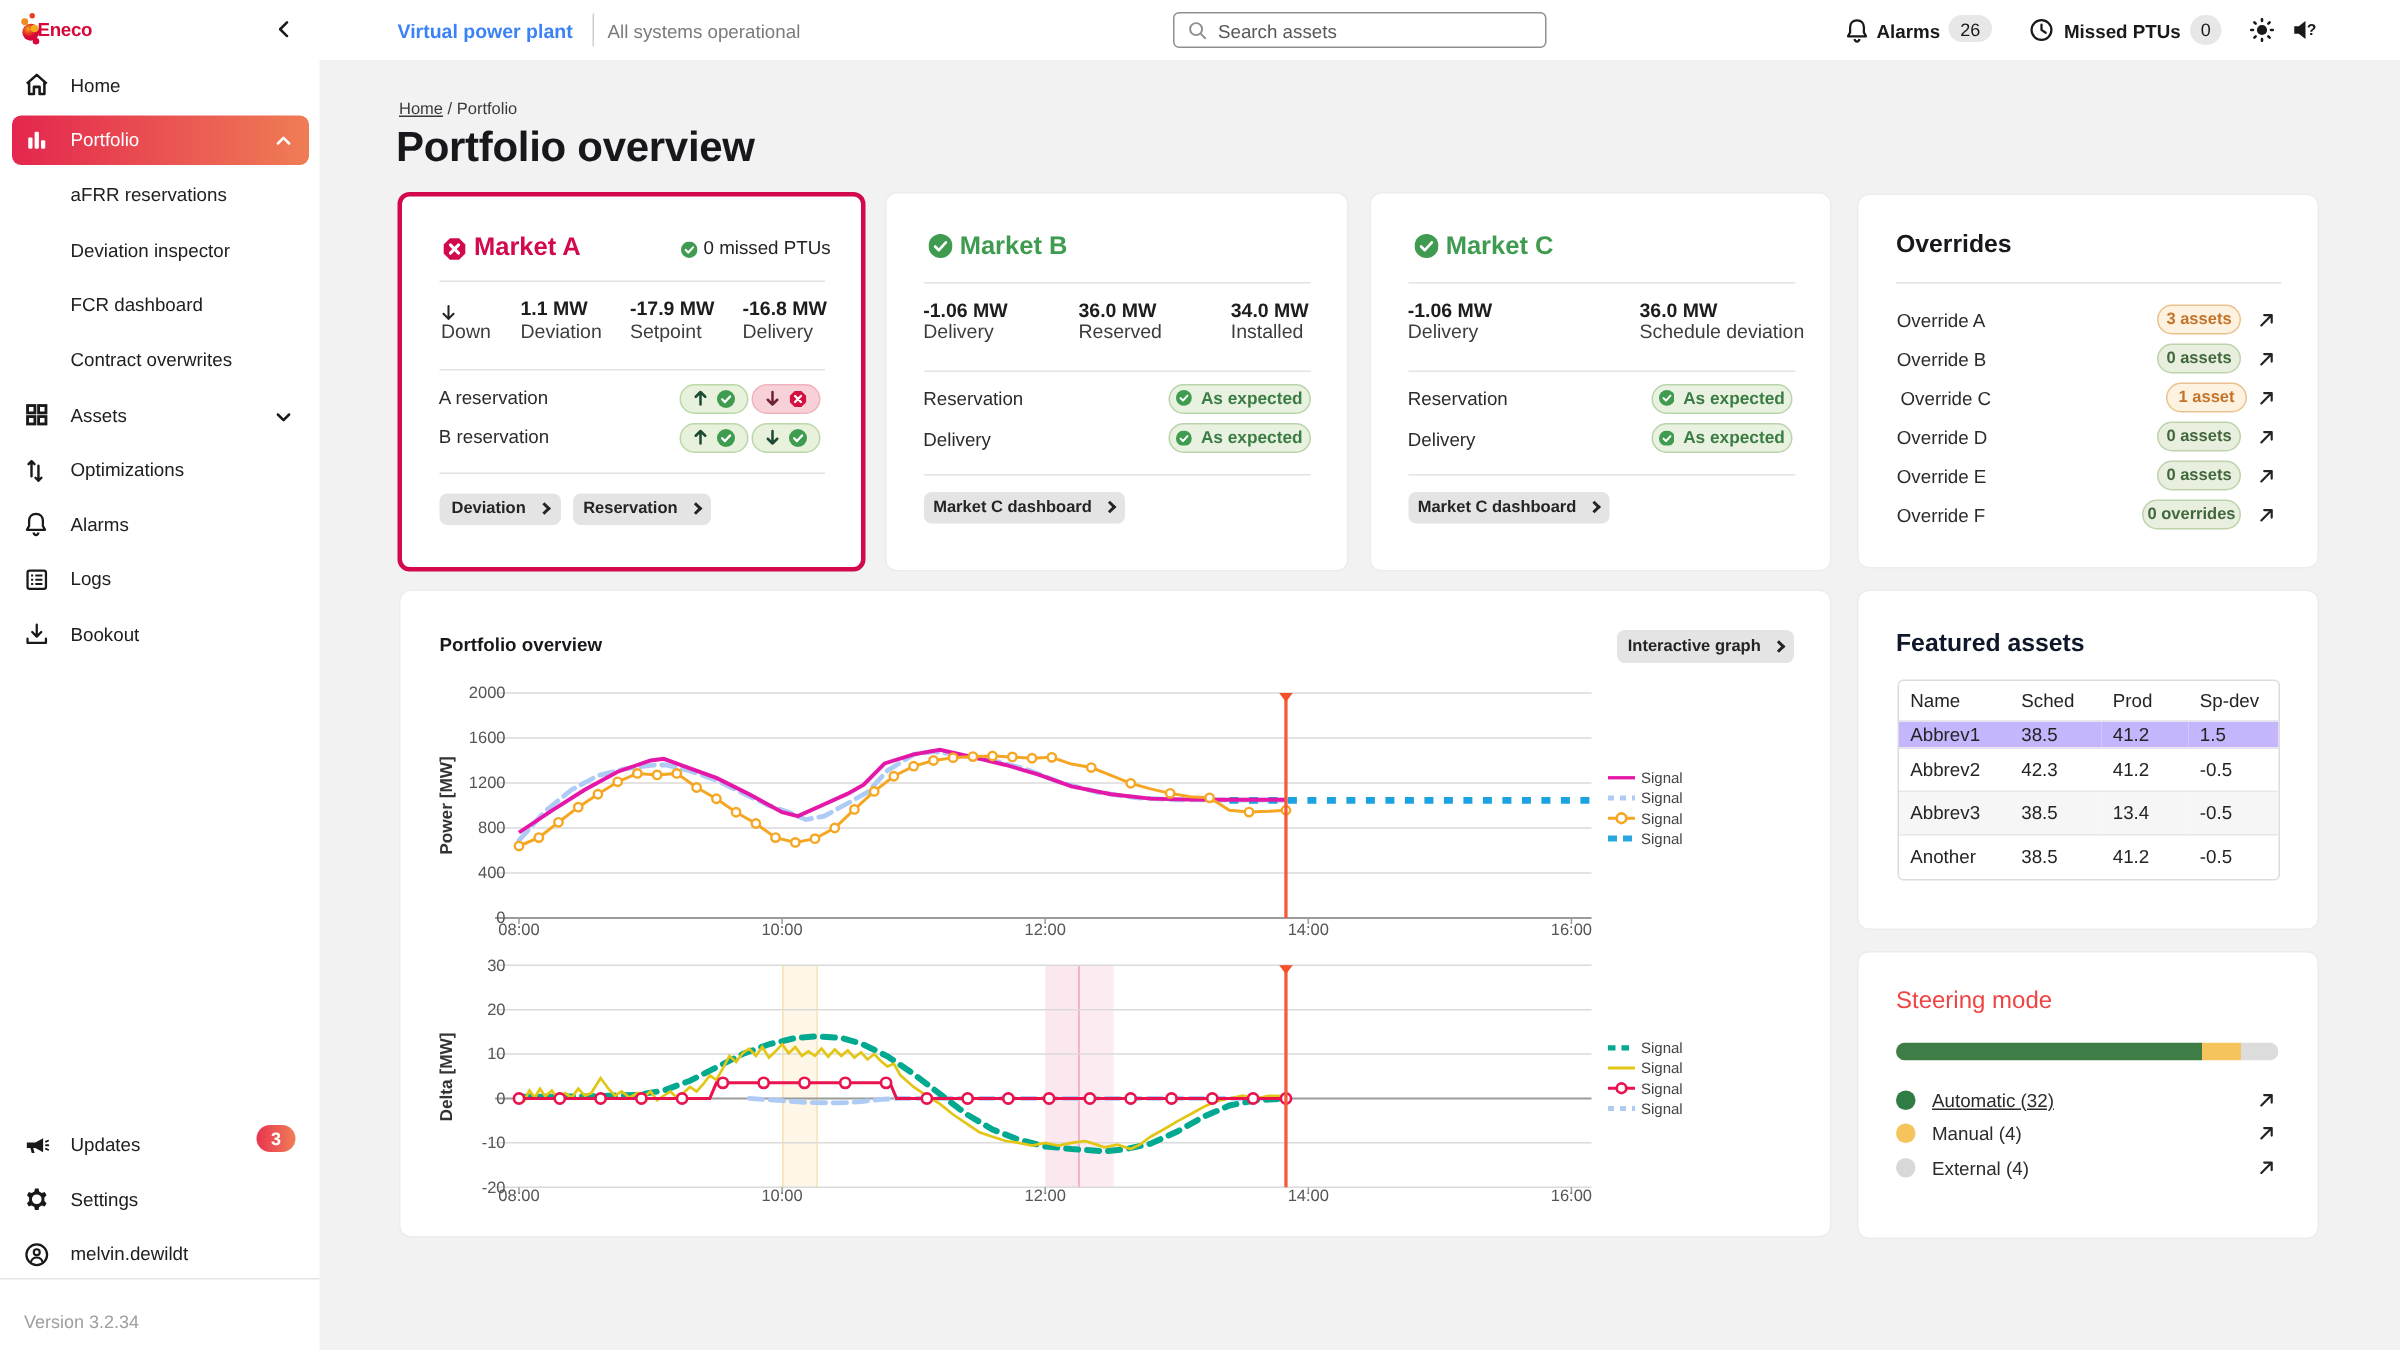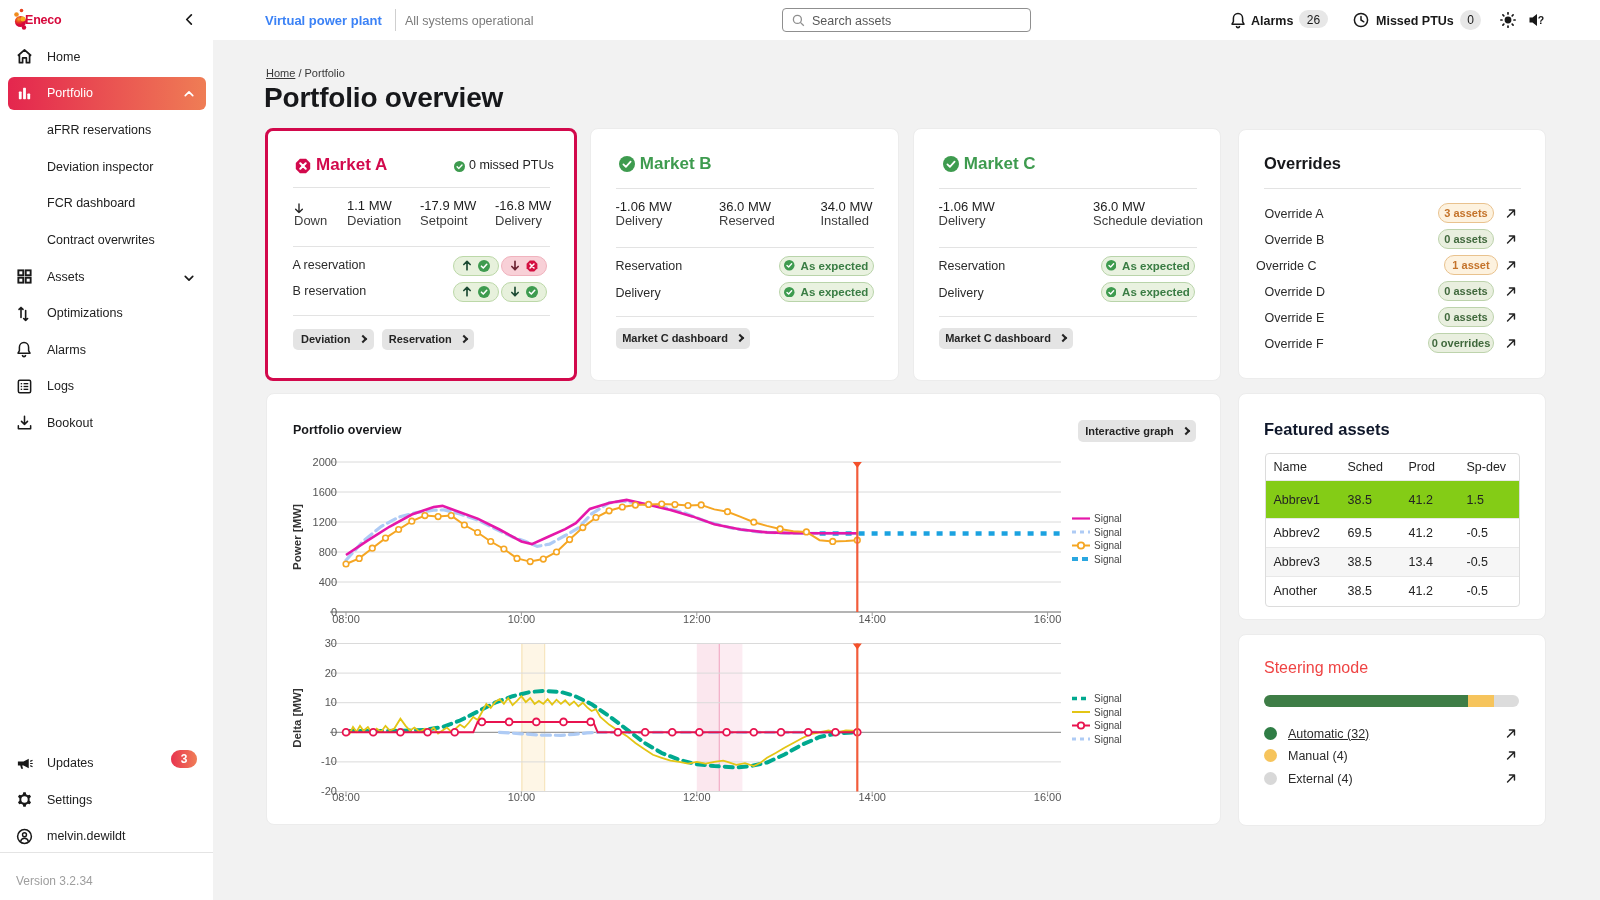--- a/index.html
+++ b/index.html
@@ -4,21 +4,21 @@
 <style>
 * { margin:0; padding:0; box-sizing:border-box; }
 html,body { width:1600px; height:900px; overflow:hidden; }
 body { font-family:"Liberation Sans",sans-serif; background:#fff; color:#191919; position:relative; }
 .abs { position:absolute; }
 #content { position:absolute; left:213px; top:40px; width:1387px; height:860px; background:#f2f2f2; }
 .card { position:absolute; background:#fff; border-radius:8px; border:1px solid #ececec; }
 .divider { position:absolute; height:1px; background:#e3e3e3; }
 .btn { position:absolute; background:#e4e4e4; border-radius:5px; font-size:11px; font-weight:bold; color:#242424; display:flex; align-items:center; justify-content:center; gap:9px; white-space:nowrap; }
 .chev { width:6px; height:6px; border-right:2px solid #242424; border-top:2px solid #242424; transform:rotate(45deg); display:inline-block; }
-.statv { font-size:13px; font-weight:normal; color:#1d1d1d; white-space:nowrap; line-height:14.8px; }
+.statv { font-size:13px; font-weight:bold; color:#1d1d1d; white-space:nowrap; line-height:14.8px; }
 .statl { font-size:13px; color:#3d3d3d; white-space:nowrap; line-height:14.8px; }
 .rowlab { font-size:12.5px; color:#2b2b2b; }
 .gpill { position:absolute; border-radius:10px; background:#e7f1dc; border:1.5px solid #bcd8a8; display:flex; align-items:center; justify-content:center; gap:6px; }
 .rpill { position:absolute; border-radius:10px; background:#f8d0d7; border:1.5px solid #f0b3be; display:flex; align-items:center; justify-content:center; gap:6px; }
 .xpill { position:absolute; border-radius:11px; display:flex; align-items:center; justify-content:center; gap:6px; font-size:11.5px; font-weight:bold; white-space:nowrap; background:#e9f2e0; border:1.5px solid #b9d4aa; color:#3a7d44; }
 .opill { position:absolute; border-radius:10px; background:#fdf2df; border:1px solid #e9c28e; color:#c4732a; font-size:11px; font-weight:bold; display:flex; align-items:center; justify-content:center; }
 .grpill { position:absolute; border-radius:10px; background:#e9efdf; border:1px solid #bdd3ac; color:#40683c; font-size:11px; font-weight:bold; display:flex; align-items:center; justify-content:center; }
 .mitem { position:absolute; left:0; width:212px; height:36px; display:flex; align-items:center; }
 .mico { position:absolute; left:16px; width:17px; height:17px; }
 .mlab { position:absolute; left:47px; font-size:12.5px; color:#202020; }
@@ -373,21 +373,21 @@
   <div class="abs rowlab" style="left:25.5px;top:76.5px;">Override A</div>
   <div class="opill" style="left:199px;top:73px;width:56px;height:20px;">3 assets</div>
   <svg class="abs" style="left:266.5px;top:77.5px" width="10" height="11" viewBox="0 0 13 13">
       <path d="M2 11 L11 2 M4.5 2 L11 2 L11 8.5" stroke="#242424" stroke-width="1.9" fill="none" stroke-linecap="round" stroke-linejoin="round"></path>
     </svg>
   <div class="abs rowlab" style="left:25.5px;top:102.5px;">Override B</div>
   <div class="grpill" style="left:199px;top:99px;width:56px;height:20px;">0 assets</div>
   <svg class="abs" style="left:266.5px;top:103.5px" width="10" height="11" viewBox="0 0 13 13">
       <path d="M2 11 L11 2 M4.5 2 L11 2 L11 8.5" stroke="#242424" stroke-width="1.9" fill="none" stroke-linecap="round" stroke-linejoin="round"></path>
     </svg>
-  <div class="abs rowlab" style="left:17px;top:128.5px;">Override C</div>
+  <div class="abs rowlab" style="left:28px;top:128.5px;">Override C</div>
   <div class="opill" style="left:205px;top:125px;width:54px;height:20px;">1 asset</div>
   <svg class="abs" style="left:266.5px;top:129.5px" width="10" height="11" viewBox="0 0 13 13">
       <path d="M2 11 L11 2 M4.5 2 L11 2 L11 8.5" stroke="#242424" stroke-width="1.9" fill="none" stroke-linecap="round" stroke-linejoin="round"></path>
     </svg>
   <div class="abs rowlab" style="left:25.5px;top:154.5px;">Override D</div>
   <div class="grpill" style="left:199px;top:151px;width:56px;height:20px;">0 assets</div>
   <svg class="abs" style="left:266.5px;top:155.5px" width="10" height="11" viewBox="0 0 13 13">
       <path d="M2 11 L11 2 M4.5 2 L11 2 L11 8.5" stroke="#242424" stroke-width="1.9" fill="none" stroke-linecap="round" stroke-linejoin="round"></path>
     </svg>
   <div class="abs rowlab" style="left:25.5px;top:180.5px;">Override E</div>
@@ -549,29 +549,29 @@
   <div class="abs" style="left:25px;top:25.5px;font-size:16.5px;font-weight:bold;color:#0f172a;">Featured assets</div>
   <div class="abs" style="left:25.5px;top:58.5px;width:255px;border:1px solid #dcdcdc;border-radius:4px;overflow:hidden;">
     <table style="width:100%;border-collapse:collapse;font-size:12.5px;color:#242424;">
       <tbody>
           <tr style="height:27px;">
             <td style="padding-left:8px;width:74px;">Name</td>
             <td style="width:61px;padding-left:8px;">Sched</td>
             <td style="width:58px;padding-left:8px;">Prod</td>
             <td style="padding-left:8px;">Sp-dev</td>
           </tr>
-      <tr style="height:38px;background:#84cc16;border-top:1px solid #e8e8e8;">
+      <tr style="height:18px;background:#c4b5fd;border-top:1px solid #e8e8e8;">
             <td style="padding-left:8px;">Abbrev1</td>
             <td style="padding-left:8px;">38.5</td>
             <td style="padding-left:8px;">41.2</td>
             <td style="padding-left:8px;">1.5</td>
           </tr>
       <tr style="height:29px;border-top:1px solid #e8e8e8;">
             <td style="padding-left:8px;">Abbrev2</td>
-            <td style="padding-left:8px;">69.5</td>
+            <td style="padding-left:8px;">42.3</td>
             <td style="padding-left:8px;">41.2</td>
             <td style="padding-left:8px;">-0.5</td>
           </tr>
       <tr style="height:29px;background:#f6f6f6;border-top:1px solid #e8e8e8;">
             <td style="padding-left:8px;">Abbrev3</td>
             <td style="padding-left:8px;">38.5</td>
             <td style="padding-left:8px;">13.4</td>
             <td style="padding-left:8px;">-0.5</td>
           </tr>
       <tr style="height:29px;border-top:1px solid #e8e8e8;">

